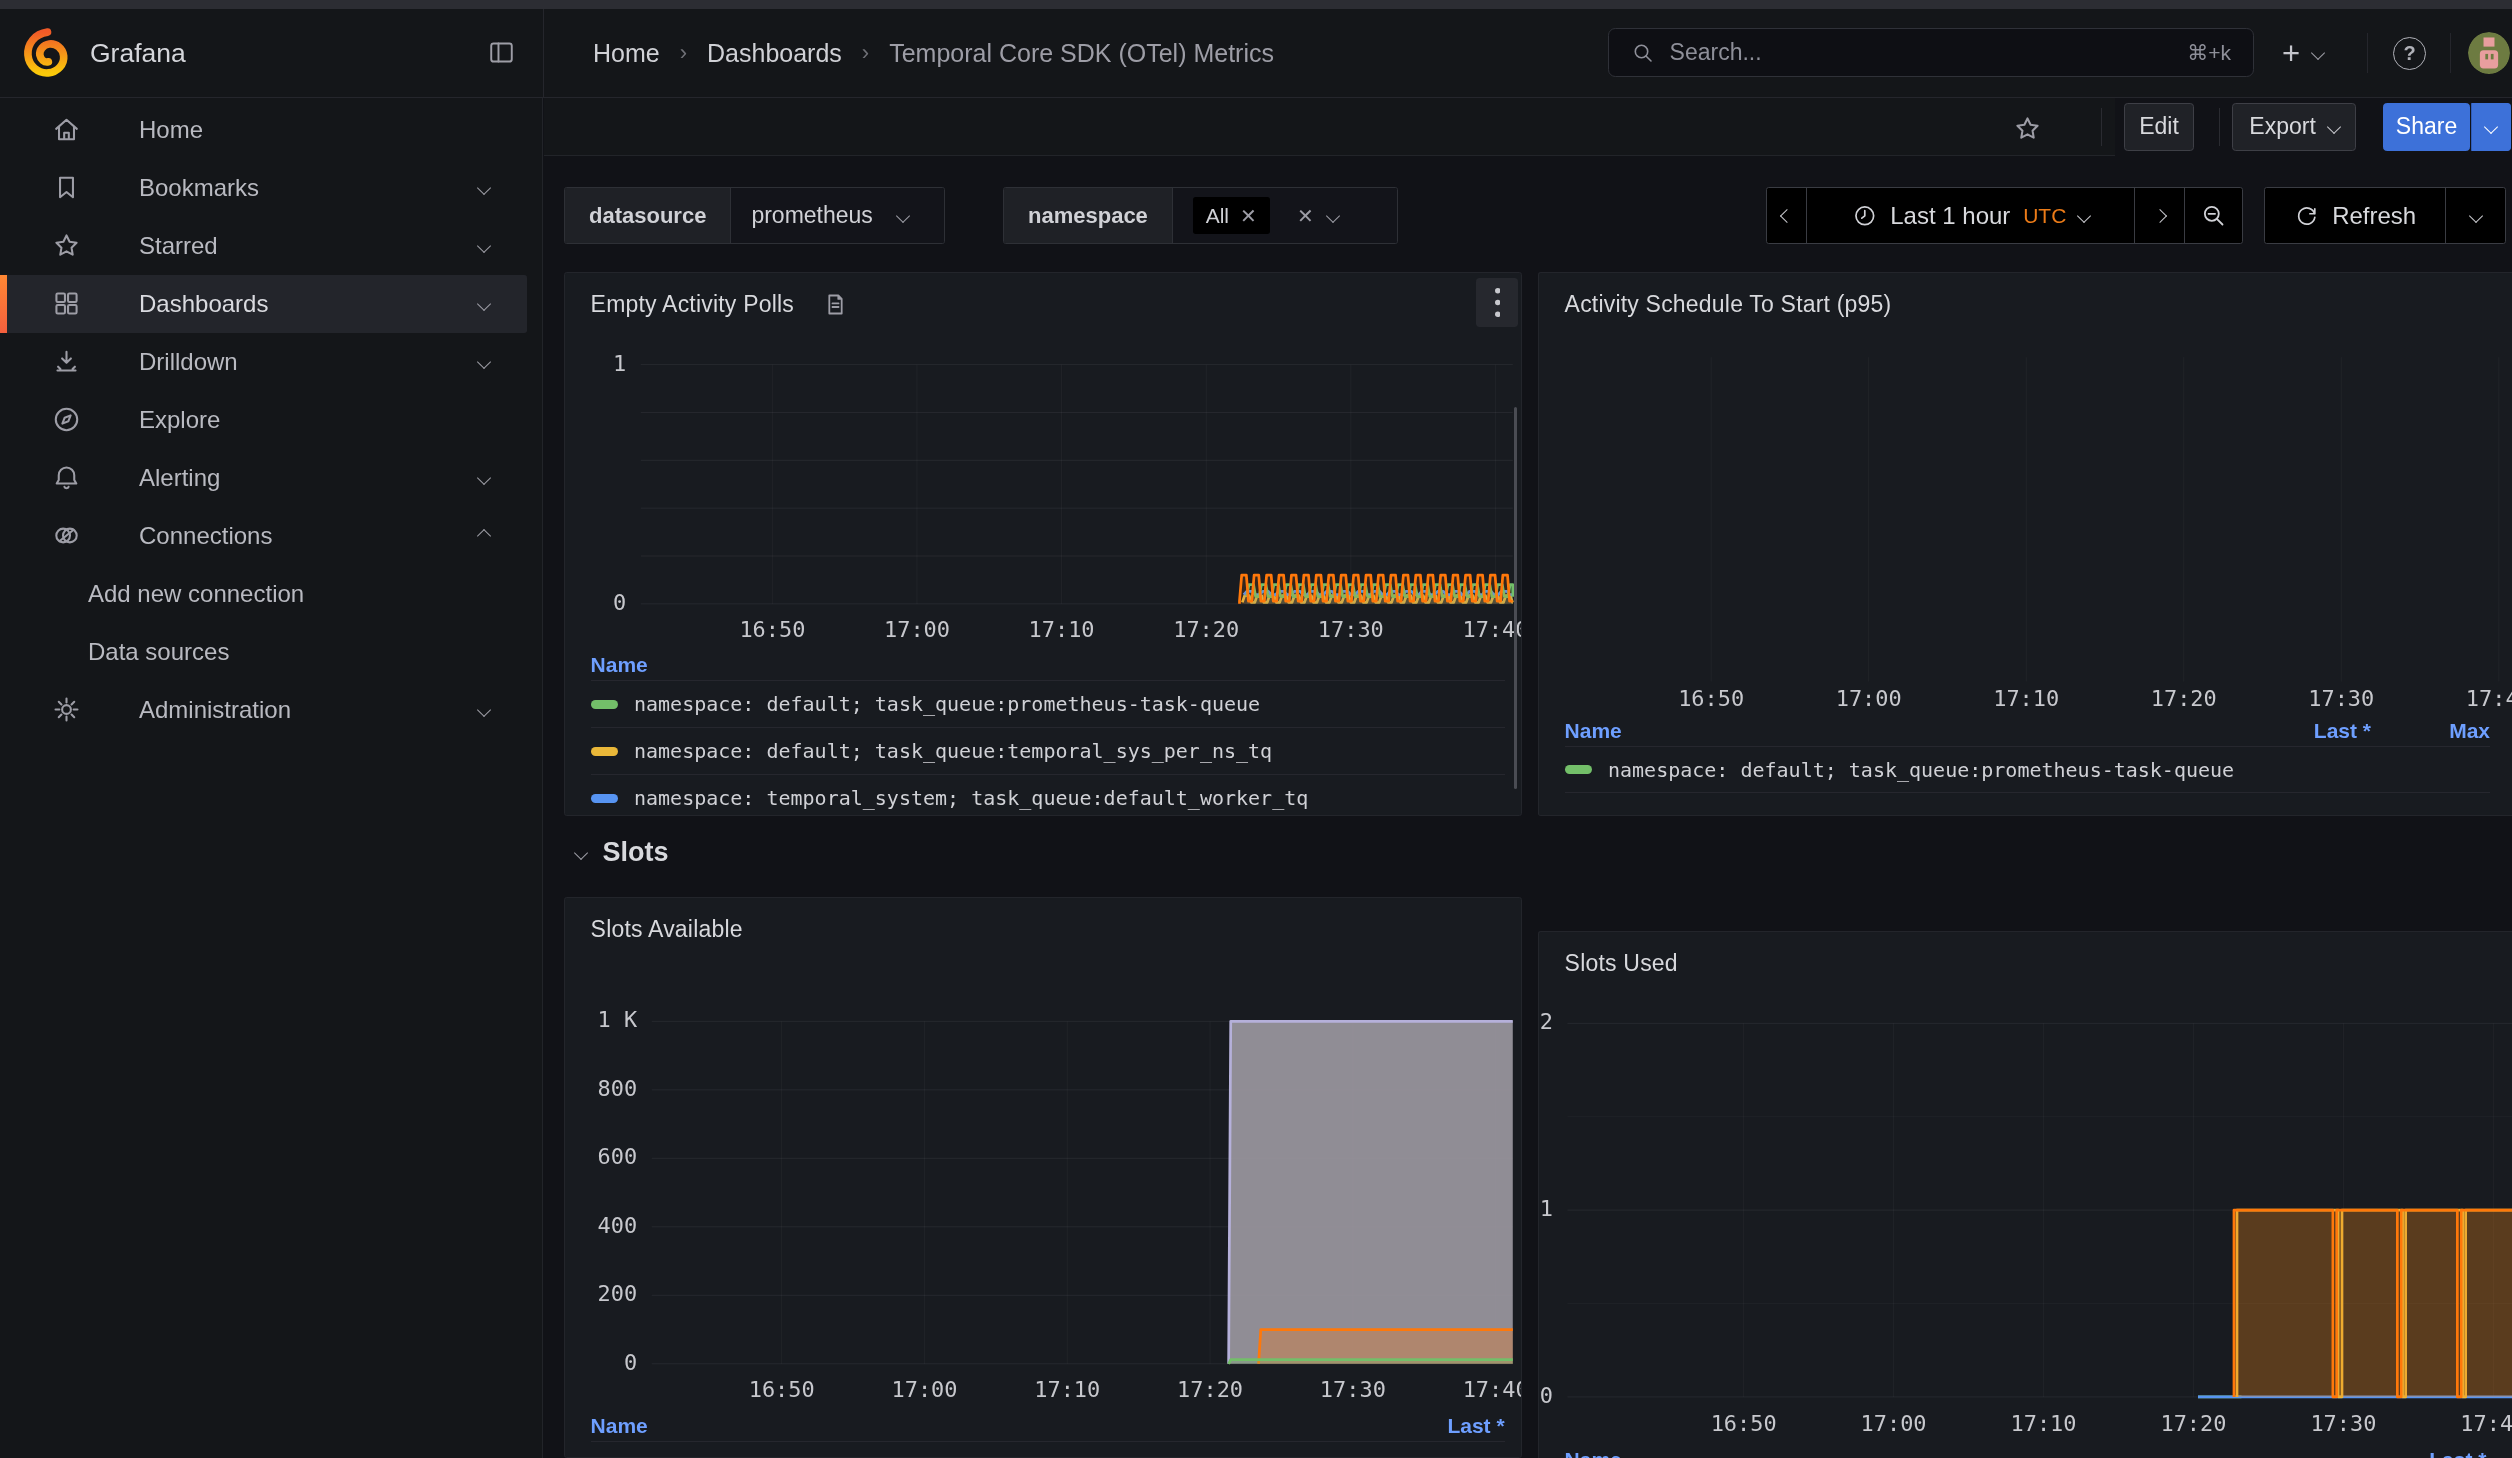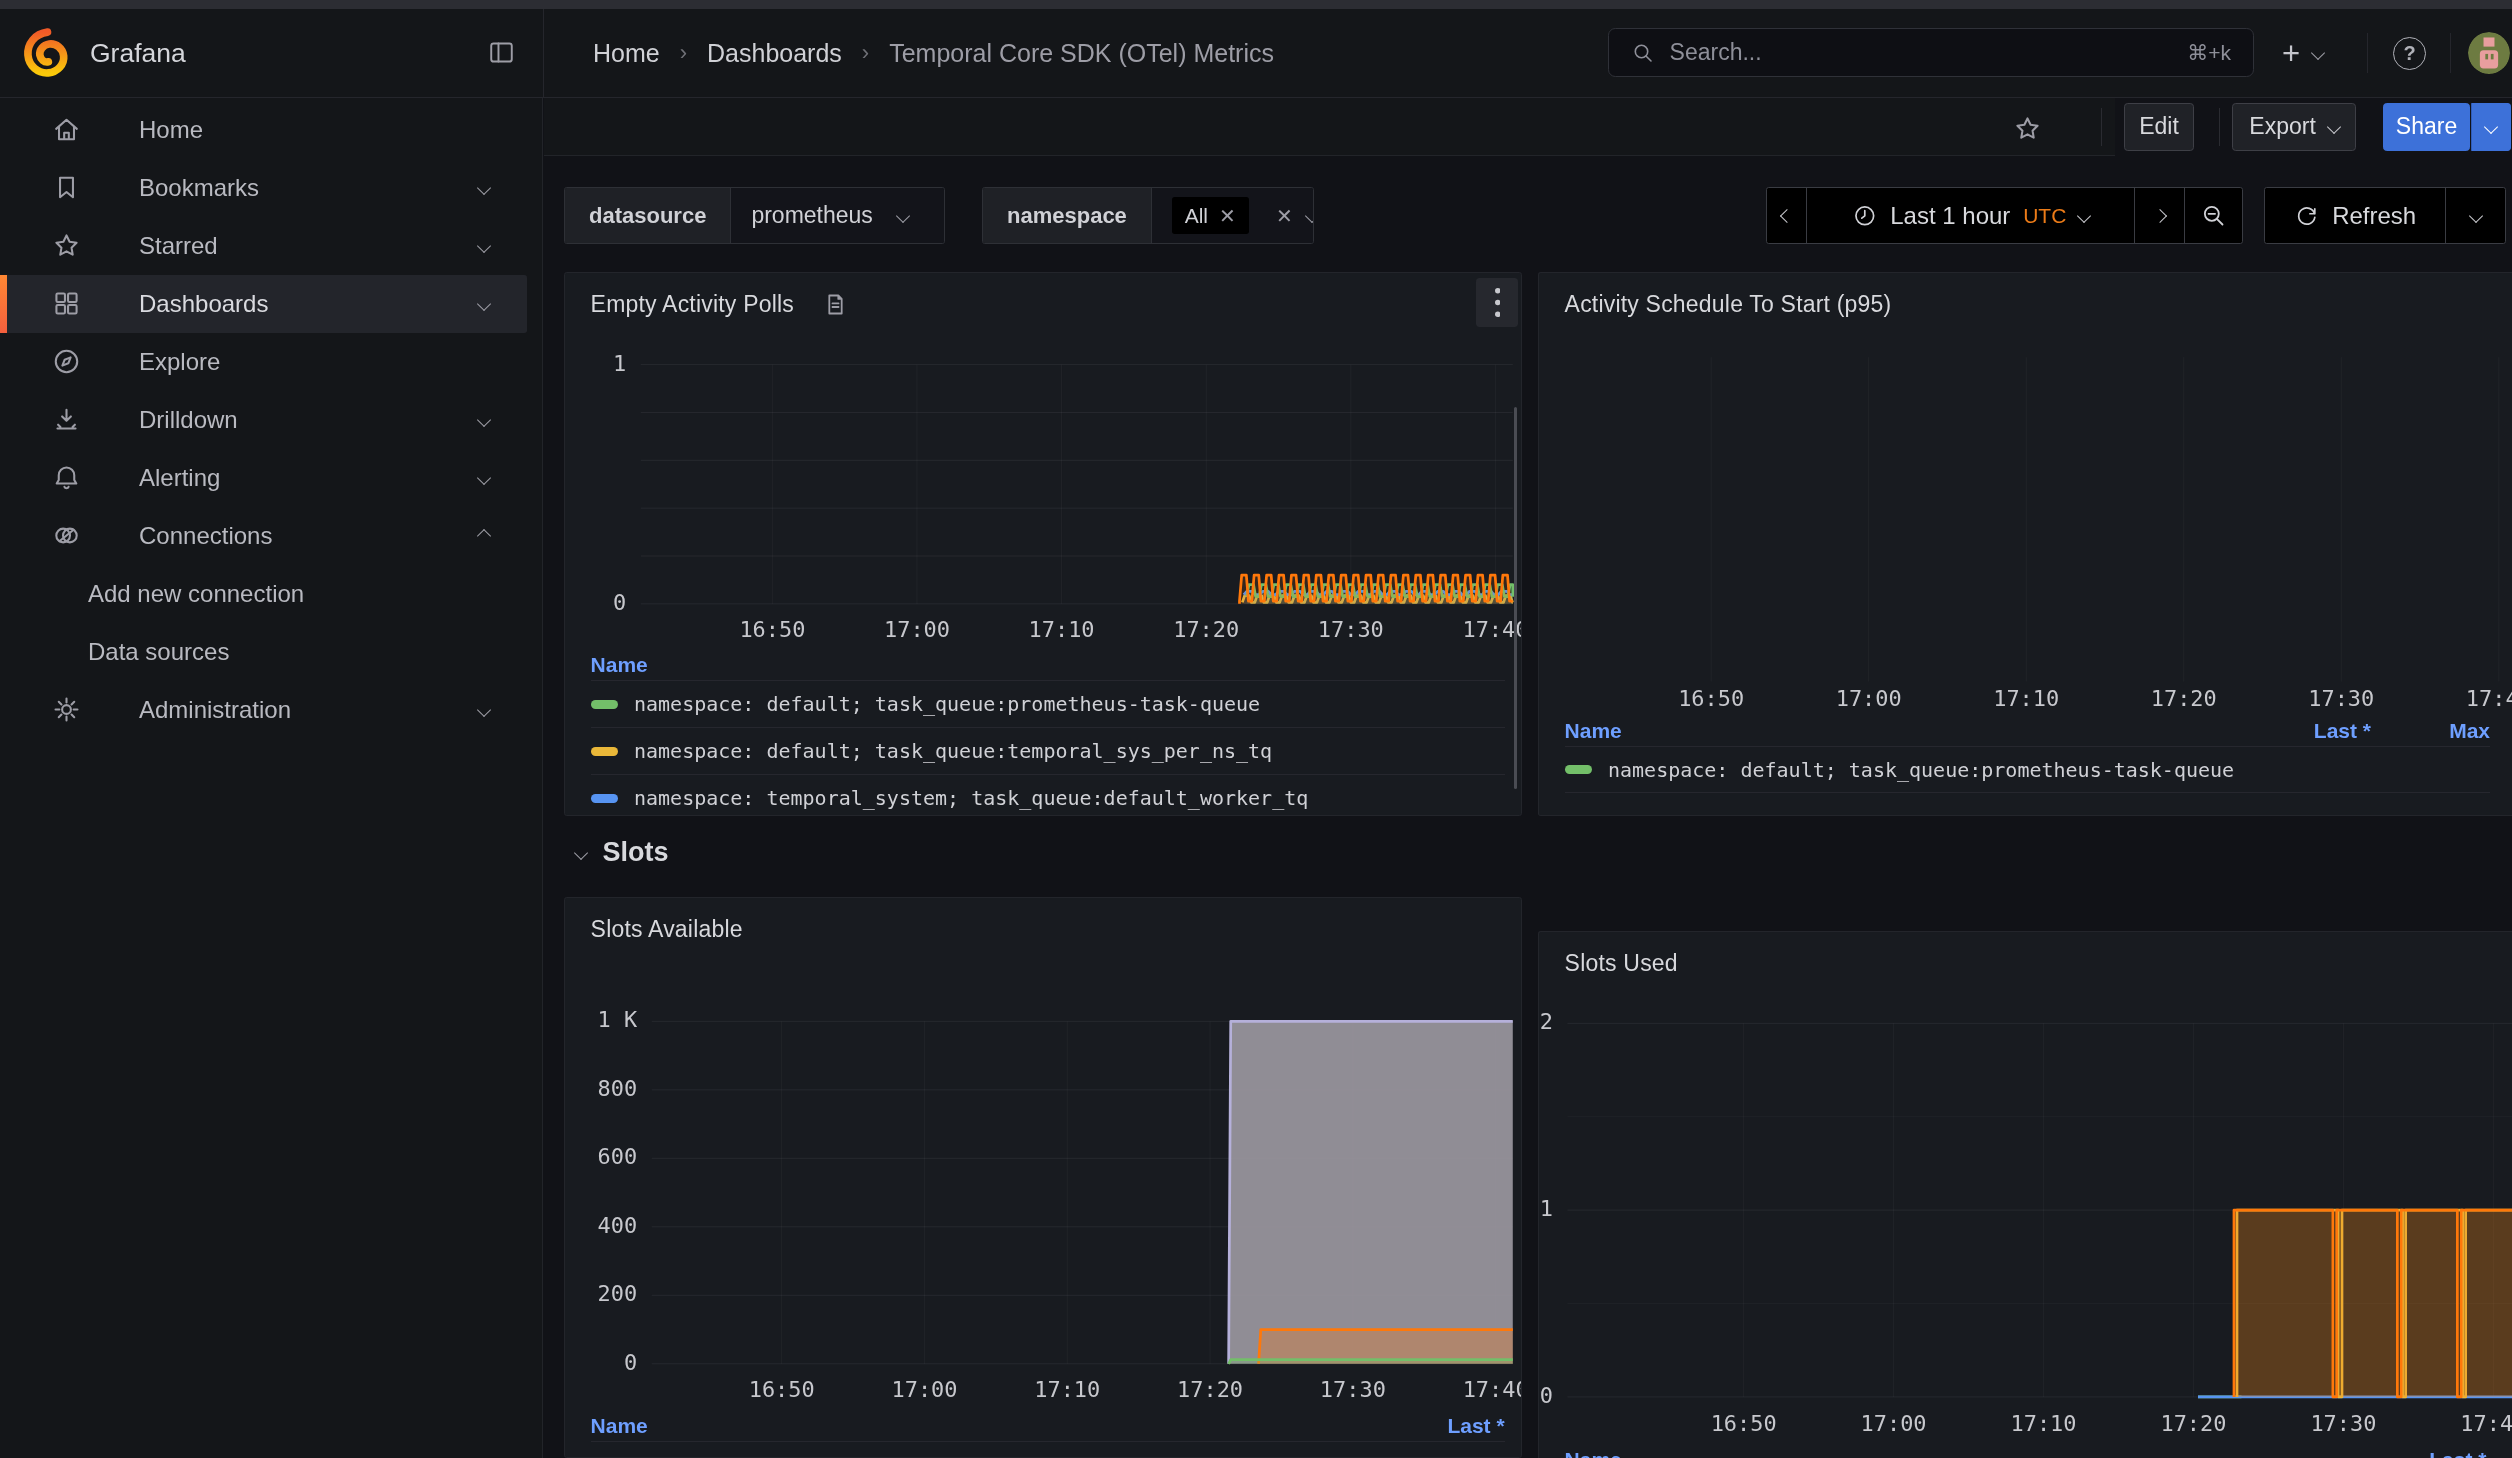--- a/index.html
+++ b/index.html
@@ -234,31 +234,31 @@
     </div>
     <div class="sb-item active">
       <svg class="ic sbi" viewBox="0 0 34 34" width="31" height="31">
         <use href="#i-apps"></use>
       </svg>
       <span class="sb-label">Dashboards</span>
       <span class="chevi sb-chev down"></span>
     </div>
     <div class="sb-item">
       <svg class="ic sbi" viewBox="0 0 34 34" width="31" height="31">
-        <use href="#i-compass"></use>
-      </svg>
-      <span class="sb-label">Explore</span>
-
-    </div>
-    <div class="sb-item">
-      <svg class="ic sbi" viewBox="0 0 34 34" width="31" height="31">
         <use href="#i-drilldown"></use>
       </svg>
       <span class="sb-label">Drilldown</span>
       <span class="chevi sb-chev down"></span>
+    </div>
+    <div class="sb-item">
+      <svg class="ic sbi" viewBox="0 0 34 34" width="31" height="31">
+        <use href="#i-compass"></use>
+      </svg>
+      <span class="sb-label">Explore</span>
+
     </div>
     <div class="sb-item">
       <svg class="ic sbi" viewBox="0 0 34 34" width="31" height="31">
         <use href="#i-bell"></use>
       </svg>
       <span class="sb-label">Alerting</span>
       <span class="chevi sb-chev down"></span>
     </div>
     <div class="sb-item">
       <svg class="ic sbi" viewBox="0 0 34 34" width="31" height="31">
@@ -305,21 +305,21 @@
   </button>
 </div>
 
 <div class="ctrl" style="left:564px;width:381px">
   <span class="lbl">datasource</span>
   <span class="val">
     <span>prometheus</span>
     <span class="chevi down" style="margin-left:11px"></span>
   </span>
 </div>
-<div class="ctrl" style="left:982px;width:332px">
+<div class="ctrl" style="left:1003px;width:395px">
   <span class="lbl">namespace</span>
   <span class="val">
     <span class="chip">
       <span>All</span>
       <span class="xg">✕</span>
     </span>
     <span class="xg" style="margin-left:12.8px">✕</span>
     <span class="chevi down"></span>
   </span>
 </div>

